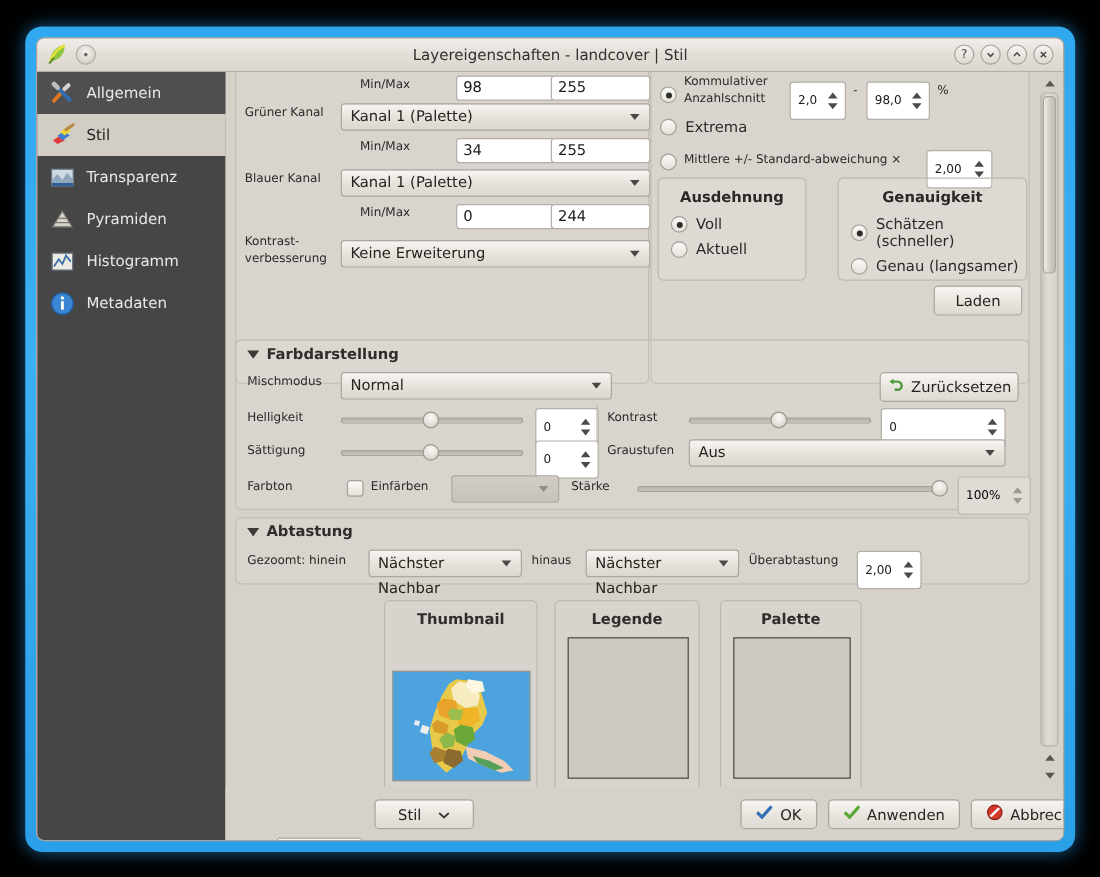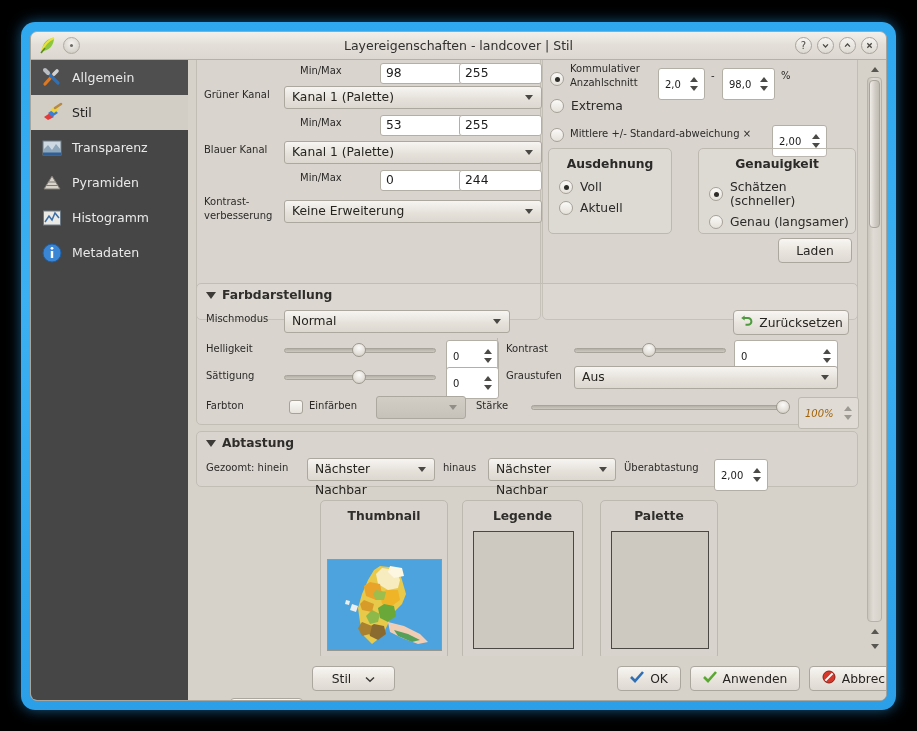--- a/index.html
+++ b/index.html
@@ -107,21 +107,21 @@
   .combo .chev::before{
     content:""; position:absolute; left:0; top:0;
     border-left:4.5px solid transparent; border-right:4.5px solid transparent;
     border-top:5px solid #4a4844;
   }
   .spin {
     background: #ffffff; border: 1px solid #b3aea6; border-radius: 3px;
     height: 32px; position: relative; font-size: 10px; color: #1b1b1b;
     display: flex; align-items: center; padding-left: 6px;
   }
-  .spin.disabled { background: #e0dcd5; color: #a16207; border-color:#bdb8b0;font-style:italic;}
+  .spin.disabled { background: #e0dcd5; color: #000000; border-color:#bdb8b0;}
   .spin .arrows {
     position: absolute; right: 5px; top: 50%; margin-top: -7px;
     width: 9px; height: 14px;
   }
   .spin .arrows::before, .spin .arrows::after{
     content:""; position:absolute; left:0; width:0;height:0;
     border-left:4.5px solid transparent; border-right:4.5px solid transparent;
   }
   .spin .arrows::before{ top:0; border-bottom:5px solid #4c4a46; }
   .spin .arrows::after { bottom:0; border-top:5px solid #4c4a46; }
@@ -339,21 +339,21 @@
             <div style="position:absolute; left:8px; top:26px; width:330px; height:24px;">
               <span class="lbl" style="position:absolute; left:0; top:3px;">Grüner Kanal</span>
               <div class="combo" style="position:absolute; left:80px; top:0; width:258px;">
                 <span>Kanal 1 (Palette)</span>
                 <span class="chev"></span>
               </div>
             </div>
 
             <div style="position:absolute; left:8px; top:55px; width:330px; height:22px;">
               <span class="lbl" style="position:absolute; left:96px; top:2px;">Min/Max</span>
-              <div class="lineedit" style="position:absolute; left:176px; top:0; width:83px;">53</div>
+              <div class="lineedit" style="position:absolute; left:176px; top:0; width:83px;">34</div>
               <div class="lineedit" style="position:absolute; left:255px; top:0; width:83px;">255</div>
             </div>
 
             <div style="position:absolute; left:8px; top:81px; width:330px; height:24px;">
               <span class="lbl" style="position:absolute; left:0; top:3px;">Blauer Kanal</span>
               <div class="combo" style="position:absolute; left:80px; top:0; width:258px;">
                 <span>Kanal 1 (Palette)</span>
                 <span class="chev"></span>
               </div>
             </div>

